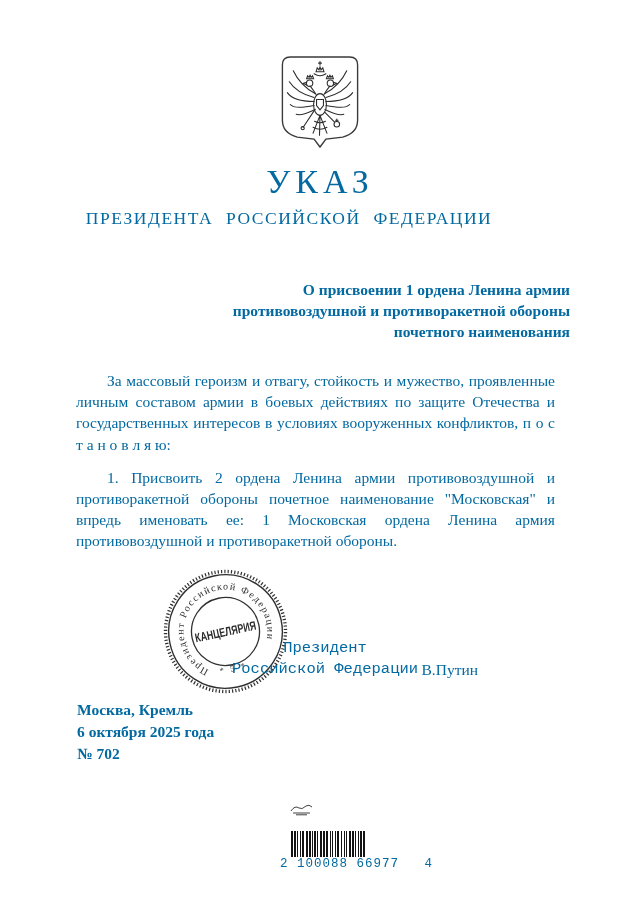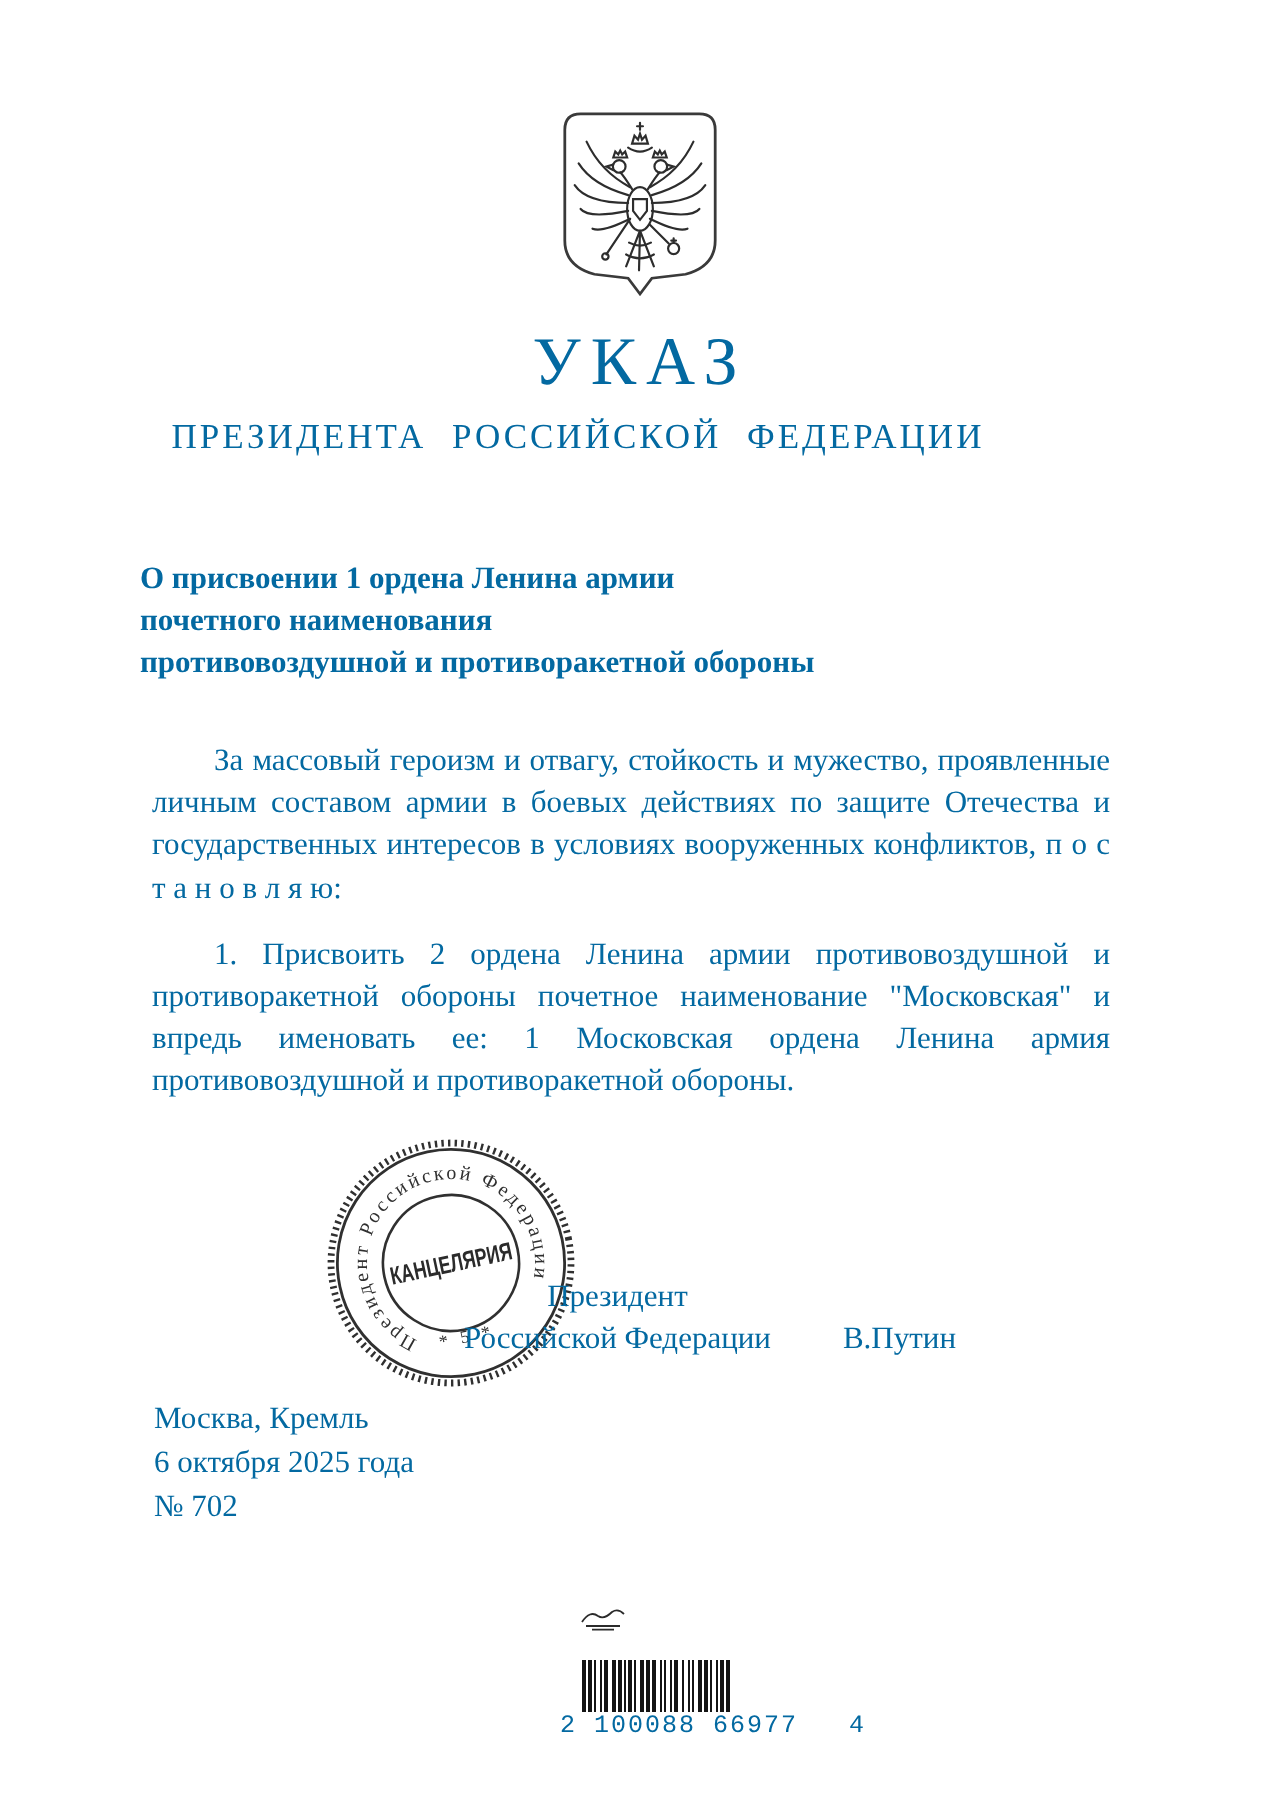--- a/index.html
+++ b/index.html
@@ -10,39 +10,39 @@
   .emblem{position:absolute;left:280px;top:55px;width:80px;height:94px;}
   .title{
     position:absolute;top:162px;left:0;width:640px;text-align:center;
     font-size:34px;line-height:40px;letter-spacing:5px;font-weight:normal;
   }
   .subtitle{
     position:absolute;top:206px;left:0;width:578px;text-align:center;
     font-size:17.5px;line-height:24px;letter-spacing:1.5px;word-spacing:7px;
   }
   .subject{
-    position:absolute;top:280px;left:70px;width:500px;text-align:left;
+    position:absolute;top:280px;left:70px;width:500px;text-align:right;
     font-weight:bold;font-size:15.5px;line-height:20.8px;
   }
   .bodytext{
     position:absolute;top:358px;left:64px;width:503px;
     font-size:15.5px;line-height:21.2px;text-align:justify;
   }
   .bodytext p{margin:12px;text-indent:31px;}
   .stamp{position:absolute;left:162px;top:568px;width:127px;height:127px;}
   .sig{
     position:absolute;top:638px;left:232px;width:246px;
     display:flex;align-items:flex-end;justify-content:space-between;
     font-size:15.5px;line-height:21px;
   }
-  .sig-post{text-align:center;}
+  .sig-post{text-align:center;font-family:Liberation Mono, monospace;}
   .sig-name{padding-bottom:0px;}
   .attribution{
     position:absolute;left:77px;top:699px;
-    font-size:15.5px;line-height:21.8px;
+    font-size:15.5px;line-height:21.8px;font-weight:bold;
   }
   .barcode{position:absolute;left:280px;top:803px;width:96px;text-align:center;}
   .barcode .squiggle{display:block;margin:0 auto 1px 8px;}
   .bars{display:inline-block;height:26px;font-size:0;line-height:0;white-space:nowrap;}
   .bars span{display:inline-block;height:26px;vertical-align:top;}
   .bc-number{
     font-size:12.5px;line-height:14px;white-space:pre;letter-spacing:1px;
     font-family:Liberation Mono, monospace;
   }
   svg{display:block;}
@@ -95,22 +95,22 @@
     <path d="M 45,58 L 54.5,67.5"></path>
     <circle cx="57" cy="70" r="2.8"></circle>
     <path d="M 57,67.2 v -2.4 M 55.8,66 h 2.4"></path>
   </svg>
 
   <div class="title">УКАЗ</div>
   <div class="subtitle">ПРЕЗИДЕНТА РОССИЙСКОЙ ФЕДЕРАЦИИ</div>
 
   <div class="subject">
     <div>О присвоении 1 ордена Ленина армии</div>
+    <div>противовоздушной и противоракетной обороны</div>
     <div>почетного наименования</div>
-    <div>противовоздушной и противоракетной обороны</div>
   </div>
 
   <div class="bodytext">
     <p>За массовый героизм и отвагу, стойкость и мужество, проявленные личным составом армии в боевых действиях по защите Отечества и государственных интересов в условиях вооруженных конфликтов, п о с т а н о в л я ю:</p>
     <p>1. Присвоить 2 ордена Ленина армии противовоздушной и противоракетной обороны почетное наименование "Московская" и впредь именовать ее: 1 Московская ордена Ленина армия противовоздушной и противоракетной обороны.</p>
   </div>
 
   <svg class="stamp" viewBox="0 0 127 127">
     <g transform="rotate(-12 63.5 63.5)" fill="none" stroke="#303030">
       <circle cx="63.5" cy="63.5" r="60" stroke-width="3.4" stroke-dasharray="1.2 2.1"></circle>

